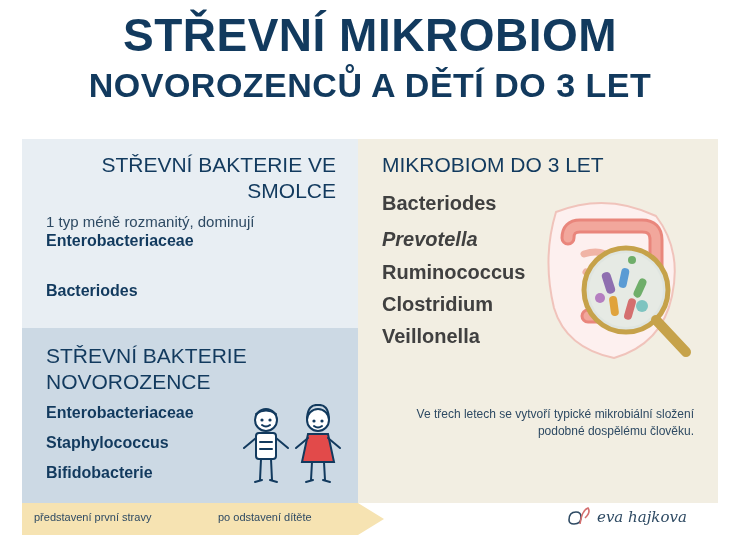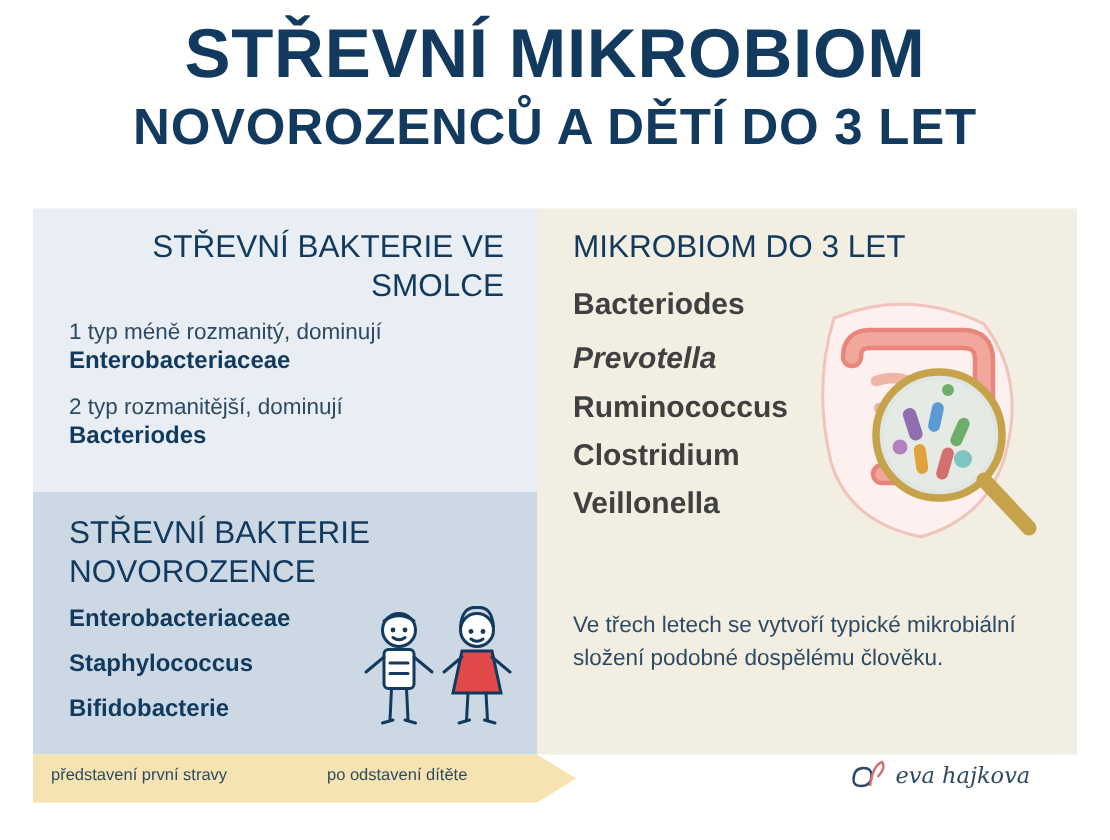--- a/index.html
+++ b/index.html
@@ -140,23 +140,23 @@
   .rt-i2 { top: 261px; }
   .rt-i3 { top: 293px; }
   .rt-i4 { top: 325px; }
 
   .rt-summary {
     position: absolute;
     left: 382px;
     top: 406px;
     width: 312px;
     color: #2e4a63;
-    font-size: 15px;
+    font-size: 12px;
     line-height: 1.45;
-    text-align: left;
+    text-align: right;
   }
 
   
   .band {
     position: absolute;
     left: 22px;
     top: 503px;
     width: 336px;
     height: 32px;
     background: #f6e3b2;
@@ -231,21 +231,20 @@
   </div>
 
   <div class="panel-left-top"></div>
   <div class="notch"></div>
   <div class="panel-left-bottom"></div>
   <div class="panel-right"></div>
 
   <div class="h-section lt-head">STŘEVNÍ BAKTERIE VE SMOLCE</div>
   <div class="lt-note lt-note1">1 typ méně rozmanitý, dominují</div>
   <div class="strain strain-a">Enterobacteriaceae</div>
-  <div class="lt-note lt-note2">2 typ rozmanitější, dominují</div>
   <div class="strain strain-b">Bacteriodes</div>
 
   <div class="h-section lb-head">STŘEVNÍ BAKTERIE NOVOROZENCE</div>
   <div class="lb-item lb-i0">Enterobacteriaceae</div>
   <div class="lb-item lb-i2">Bifidobacterie</div>
   <div class="lb-item lb-i1">Staphylococcus</div>
 
   <div class="kids">
     <svg width="116" height="92" viewBox="0 0 116 92">
 

